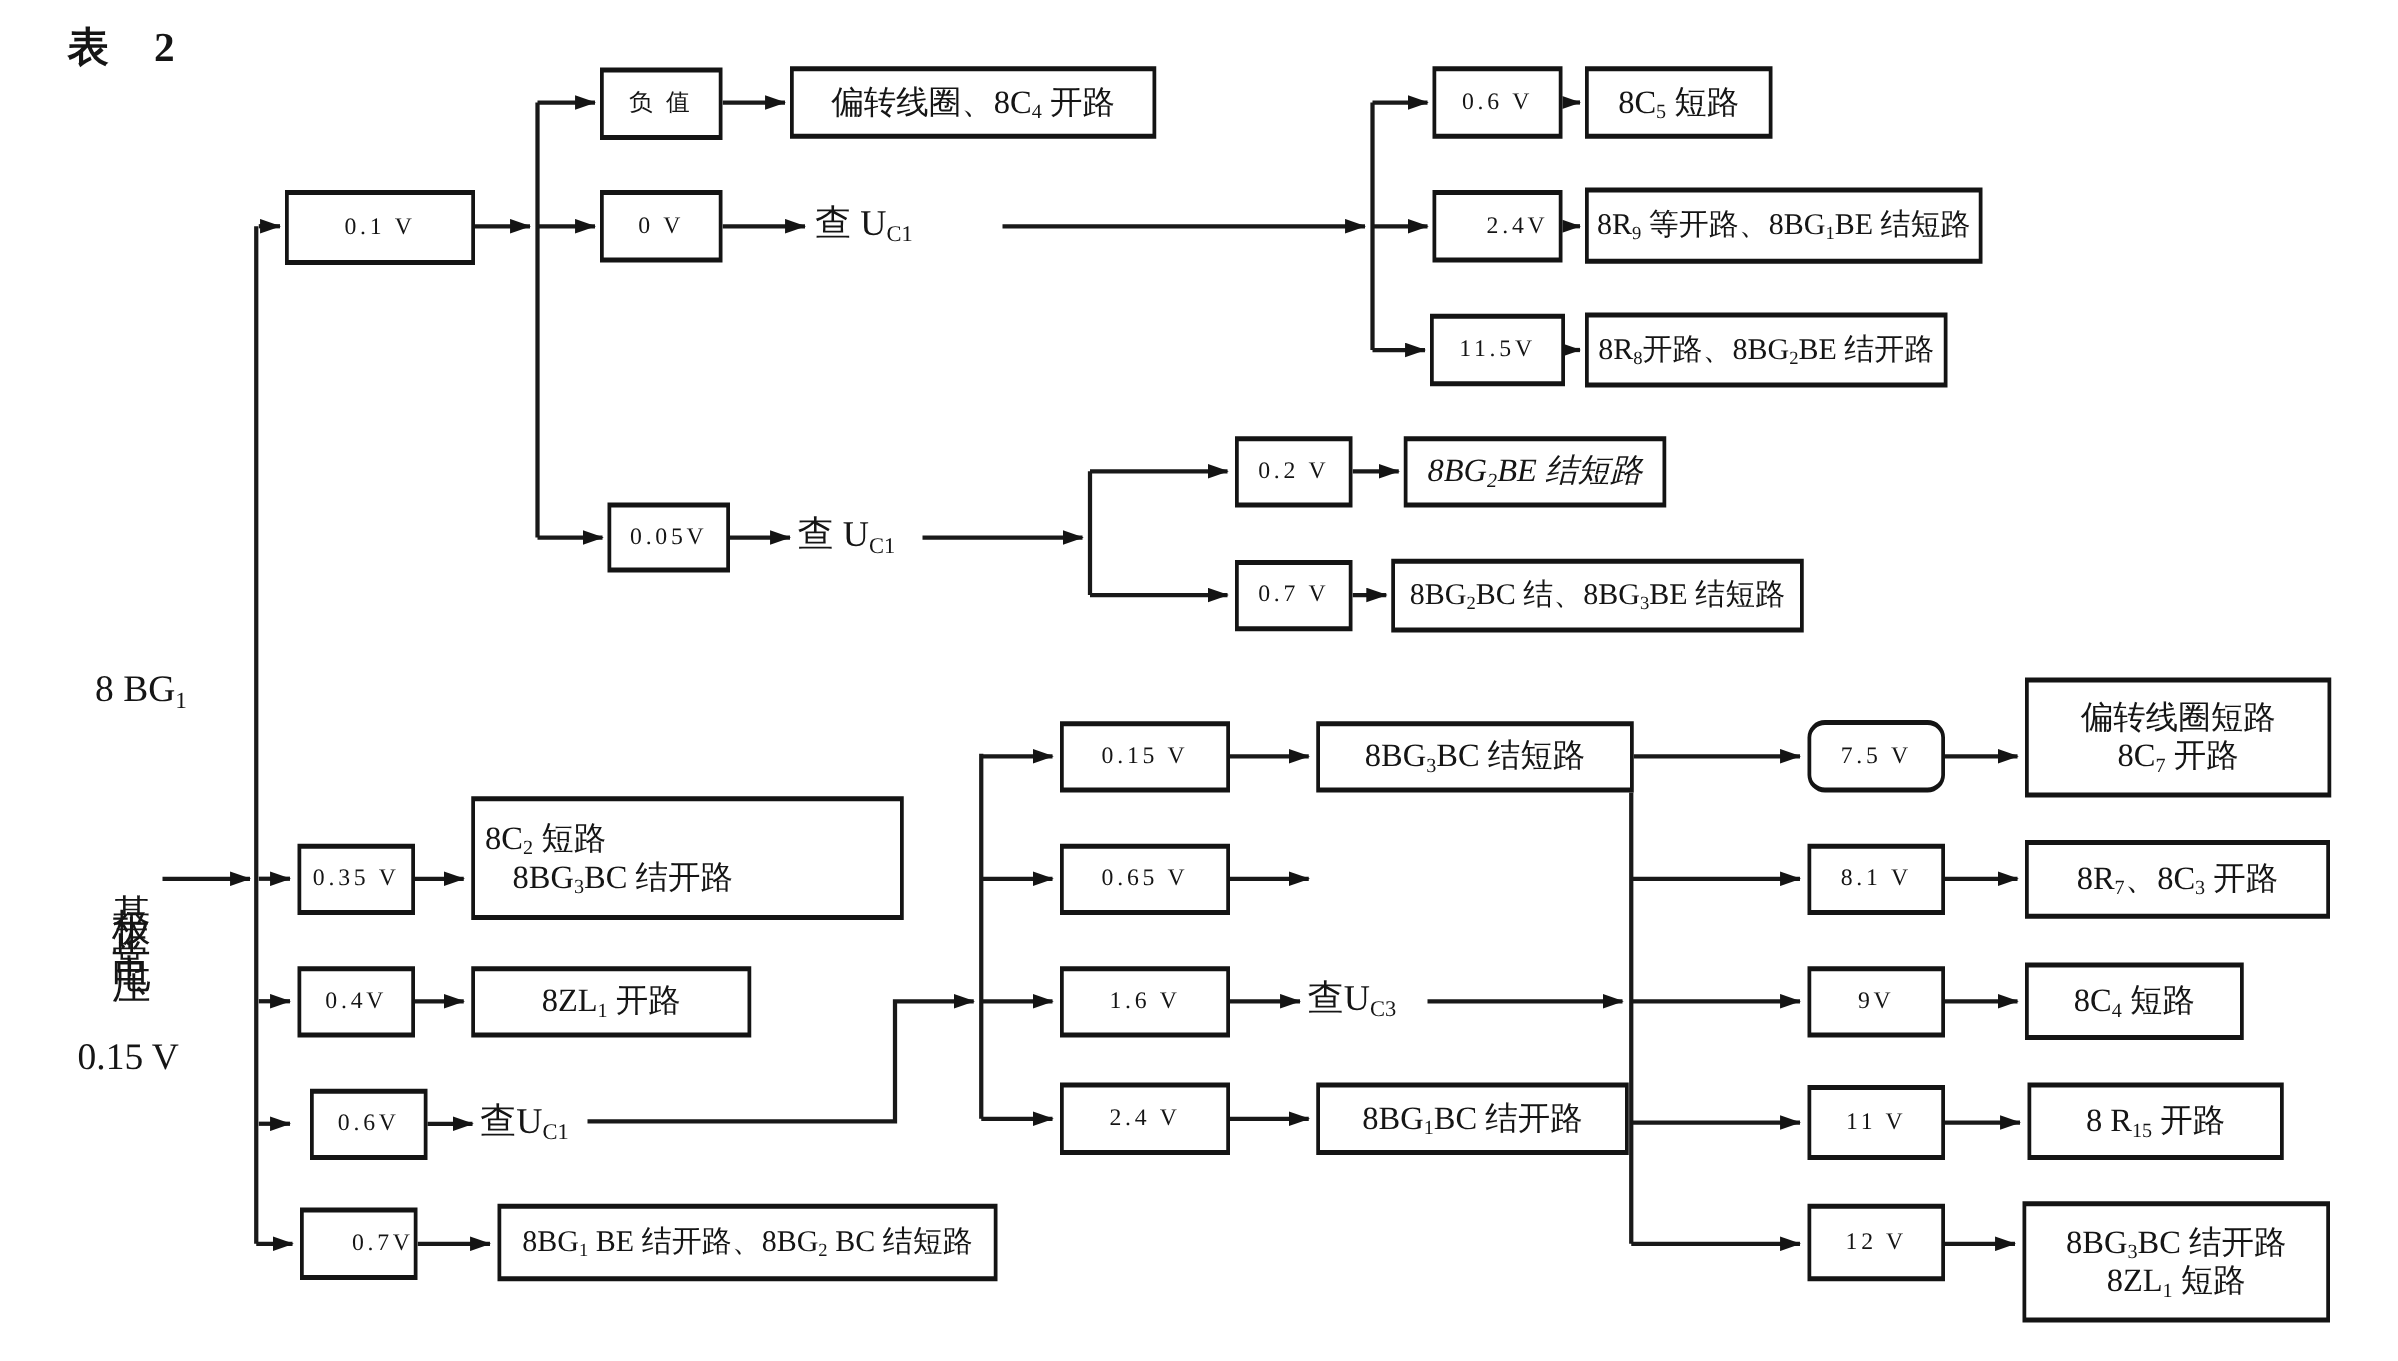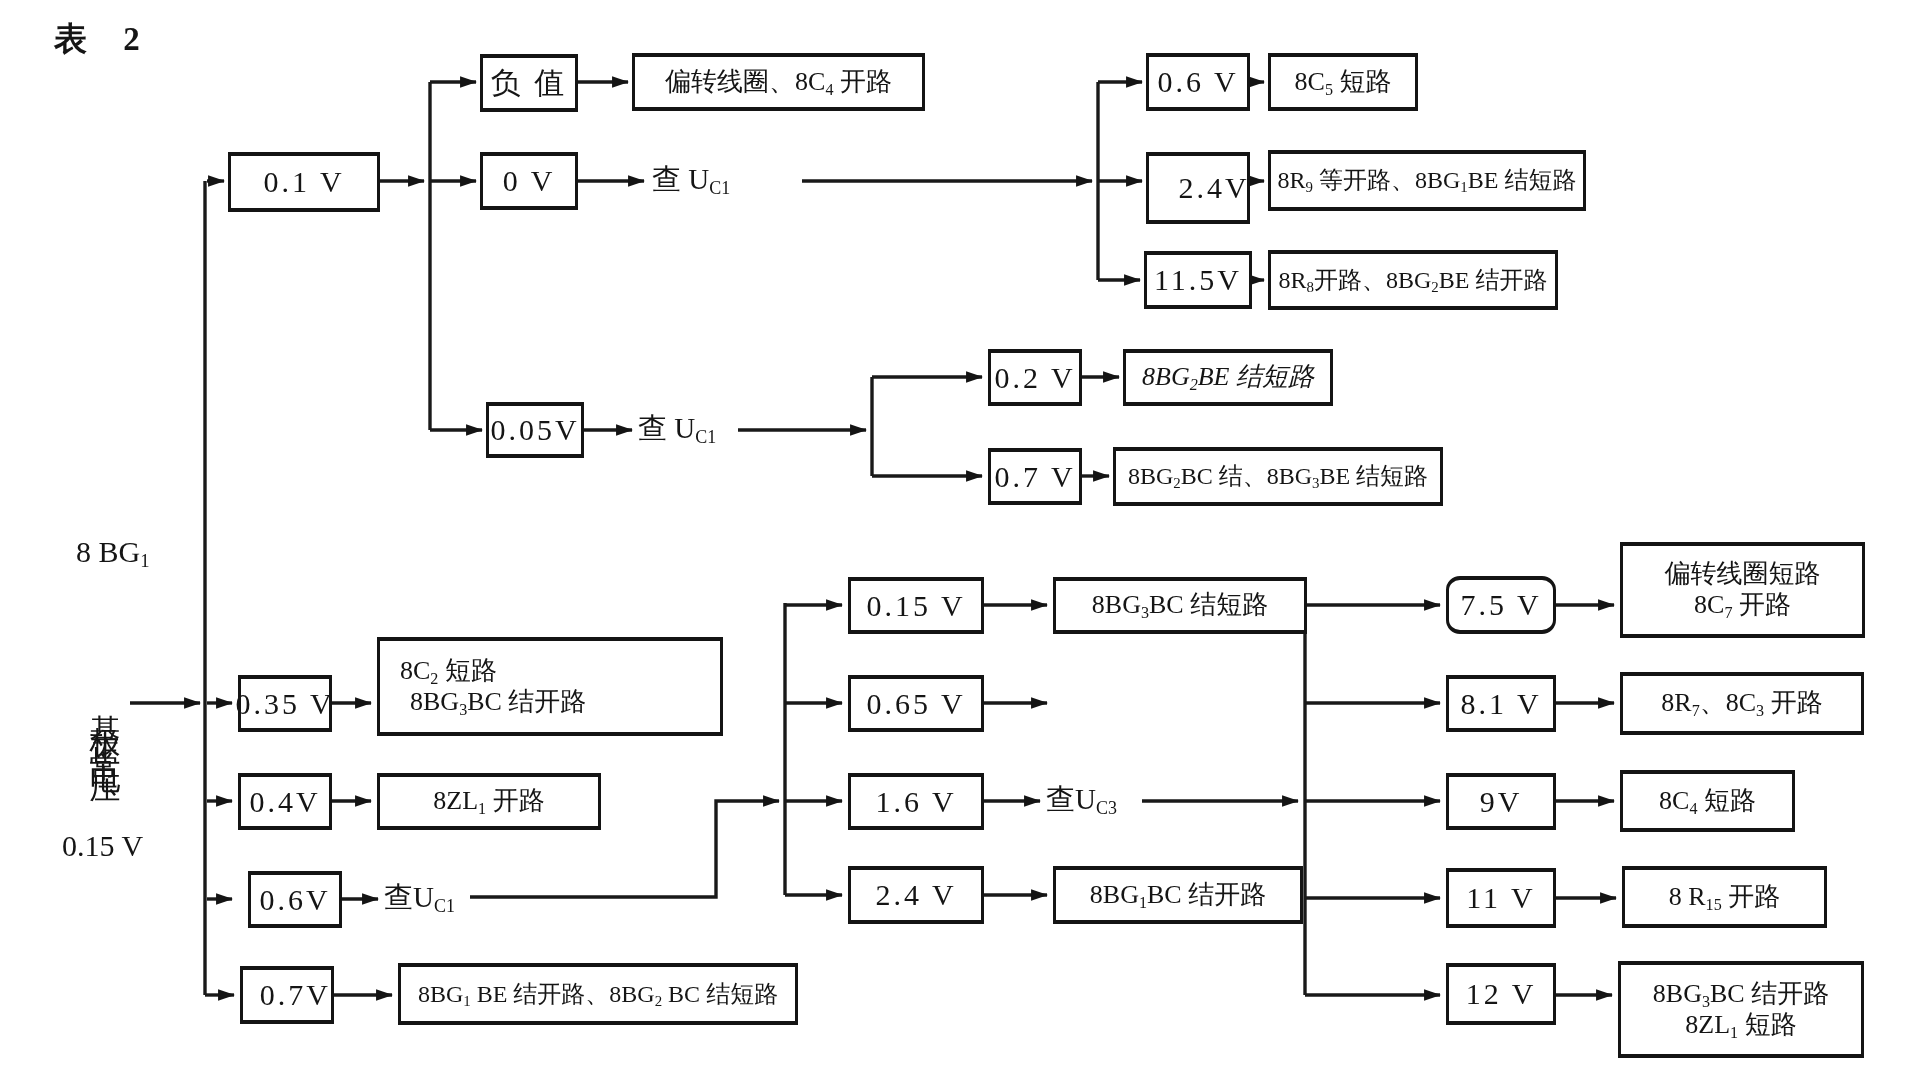--- a/index.html
+++ b/index.html
@@ -4,24 +4,24 @@
 <style>
   html,body{margin:0;padding:0;background:#ffffff;}
   body{width:1918px;height:1089px;position:relative;overflow:hidden;
        font-family:"Liberation Serif","DejaVu Serif",serif;color:#151515;}
   #stage{position:absolute;inset:0;}
   svg.wires{position:absolute;left:0;top:0;pointer-events:none;}
   .node{position:absolute;box-sizing:border-box;display:flex;flex-direction:column;
         justify-content:center;align-items:center;background:#fff;
         white-space:nowrap;line-height:1.18;}
   .box{border:3px solid #141414;border-top-width:4px;border-bottom-width:4px;}
-  .vbox{font-size:30px;letter-spacing:3px;}
+  .vbox{font-size:19px;letter-spacing:3px;}
   .rbox{font-size:26px;}
   .rbox.small{font-size:24px;}
-  .rbox.left .line{align-self:flex-start;padding-left:20px;}
+  .rbox.left .line{align-self:flex-start;padding-left:8px;}
   .rbox.left .line + .line{padding-left:30px;}
   .txt{font-size:29px;background:transparent;}
   .title{font-size:33px;font-weight:bold;letter-spacing:14px;}
   .biglabel{font-size:30px;}
   .vtext{writing-mode:vertical-rl;text-orientation:upright;font-size:31px;
          letter-spacing:12px;background:transparent;}
   sub{font-size:0.62em;line-height:0;vertical-align:-0.28em;letter-spacing:0;}
   .line{display:block;}
 </style>
 </head>
@@ -119,21 +119,21 @@
     </div>
     <div class="node box rbox" style="left: 632px; top: 53px; width: 293px; height: 58px;">
       <span class="line">偏转线圈、8C<sub>4</sub> 开路</span>
     </div>
     <div class="node txt" style="left: 652px; top: 162px;">
       <span class="line">查 U<sub>C1</sub></span>
     </div>
     <div class="node box vbox" style="left: 1146px; top: 53px; width: 104px; height: 58px;">
       <span class="line">0.6 V</span>
     </div>
-    <div class="node box vbox" style="left: 1146px; top: 152px; width: 104px; height: 72px; padding-left: 32px;">
+    <div class="node box vbox" style="left: 1146px; top: 152px; width: 104px; height: 58px; padding-left: 32px;">
       <span class="line">2.4V</span>
     </div>
     <div class="node box vbox" style="left: 1144px; top: 251px; width: 108px; height: 58px;">
       <span class="line">11.5V</span>
     </div>
     <div class="node box rbox" style="left: 1268px; top: 53px; width: 150px; height: 58px;">
       <span class="line">8C<sub>5</sub> 短路</span>
     </div>
     <div class="node box rbox small" style="left: 1268px; top: 150px; width: 318px; height: 61px;">
       <span class="line">8R<sub>9</sub> 等开路、8BG<sub>1</sub>BE 结短路</span>

